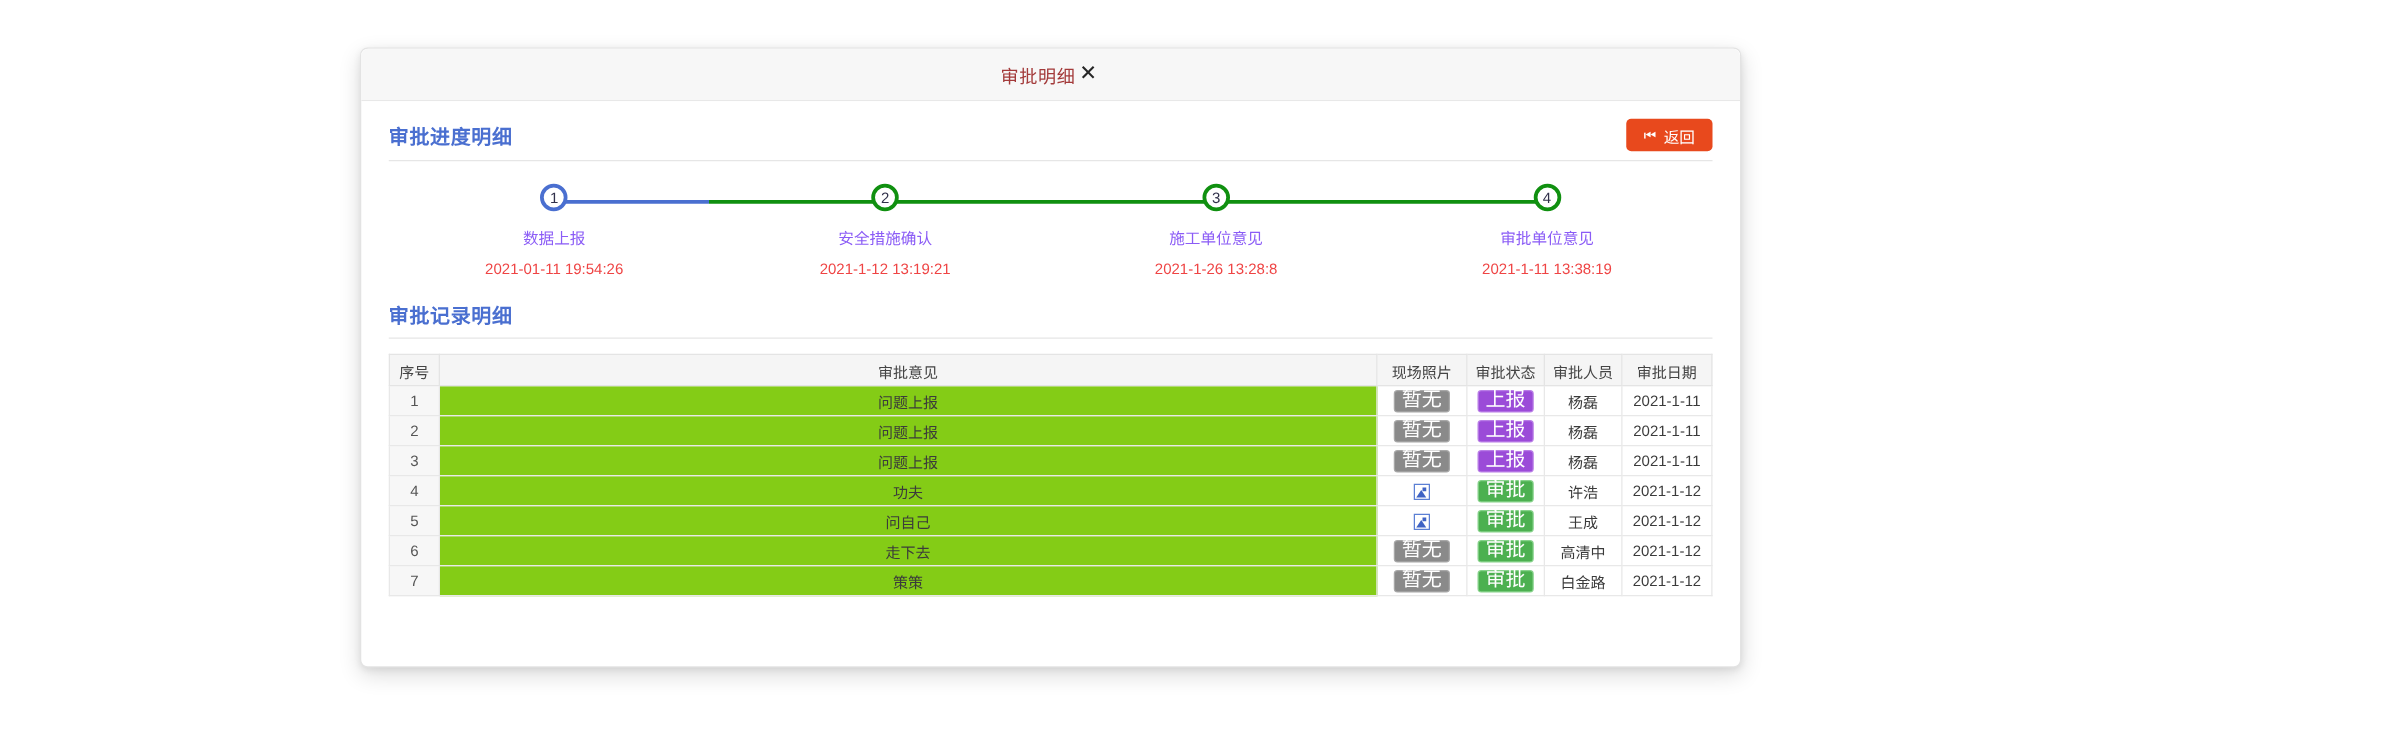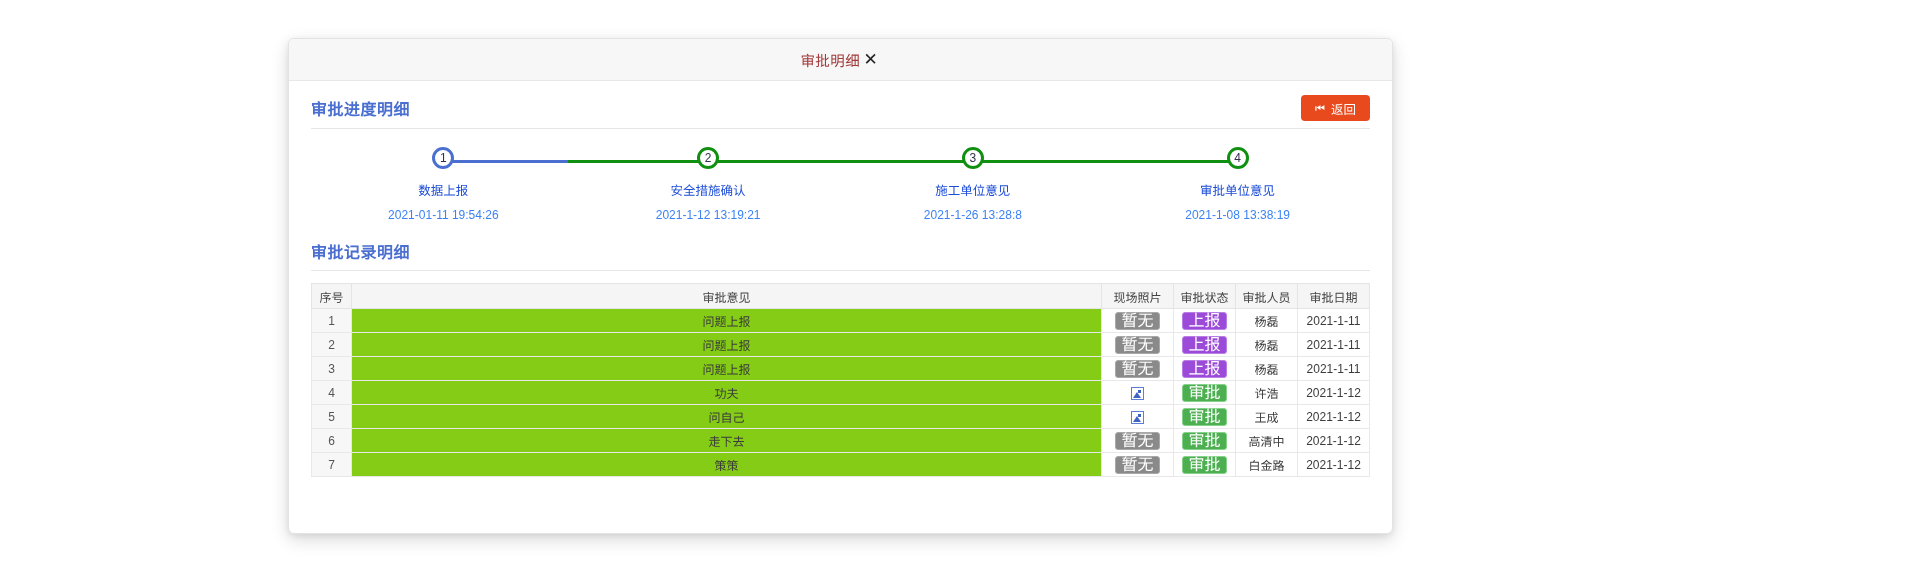--- a/index.html
+++ b/index.html
@@ -154,28 +154,28 @@
     justify-content: center;
     font-size: 12px;
     color: #30304a;
     box-sizing: border-box;
   }
   .step-circle.blue  { border: 3px solid #4a6fd0; }
   .step-circle.green { border: 3px solid #109010; }
   .step-label {
     margin-top: 11px;
     font-size: 12.5px;
-    color: #1d4ed8;
+    color: #8b5cf6;
     white-space: nowrap;
     user-select: none;
   }
   .step-date {
     margin-top: 9px;
     font-size: 12px;
-    color: #3b82f6;
+    color: #ef4444;
     white-space: nowrap;
     user-select: none;
   }
 
   
   #records-head { margin-top: 8px; }
 
   table#records-table {
     width: 100%;
     border-collapse: collapse;
@@ -292,21 +292,21 @@
         <div class="step">
           <div class="step-line green"></div>
           <div class="step-circle green">3</div>
           <div class="step-label">施工单位意见</div>
           <div class="step-date">2021-1-26 13:28:8</div>
         </div>
         <div class="step">
           <div class="step-line green"></div>
           <div class="step-circle green">4</div>
           <div class="step-label">审批单位意见</div>
-          <div class="step-date">2021-1-08 13:38:19</div>
+          <div class="step-date">2021-1-11 13:38:19</div>
         </div>
       </div>
 
     <div class="section-head" id="records-head">
       <span class="section-title">审批记录明细</span>
     </div>
 
     <table id="records-table">
       <colgroup>
         <col class="col-idx">

